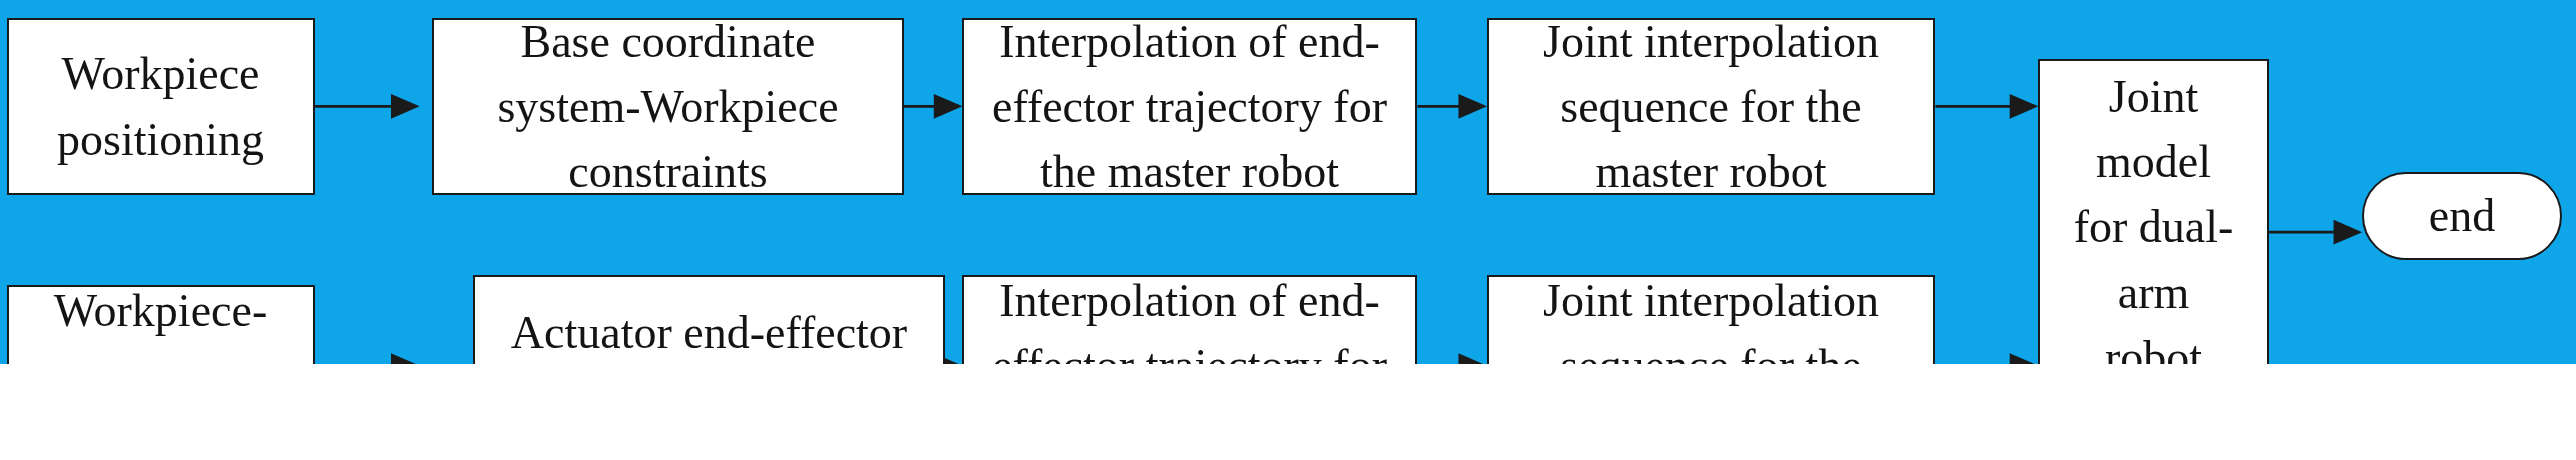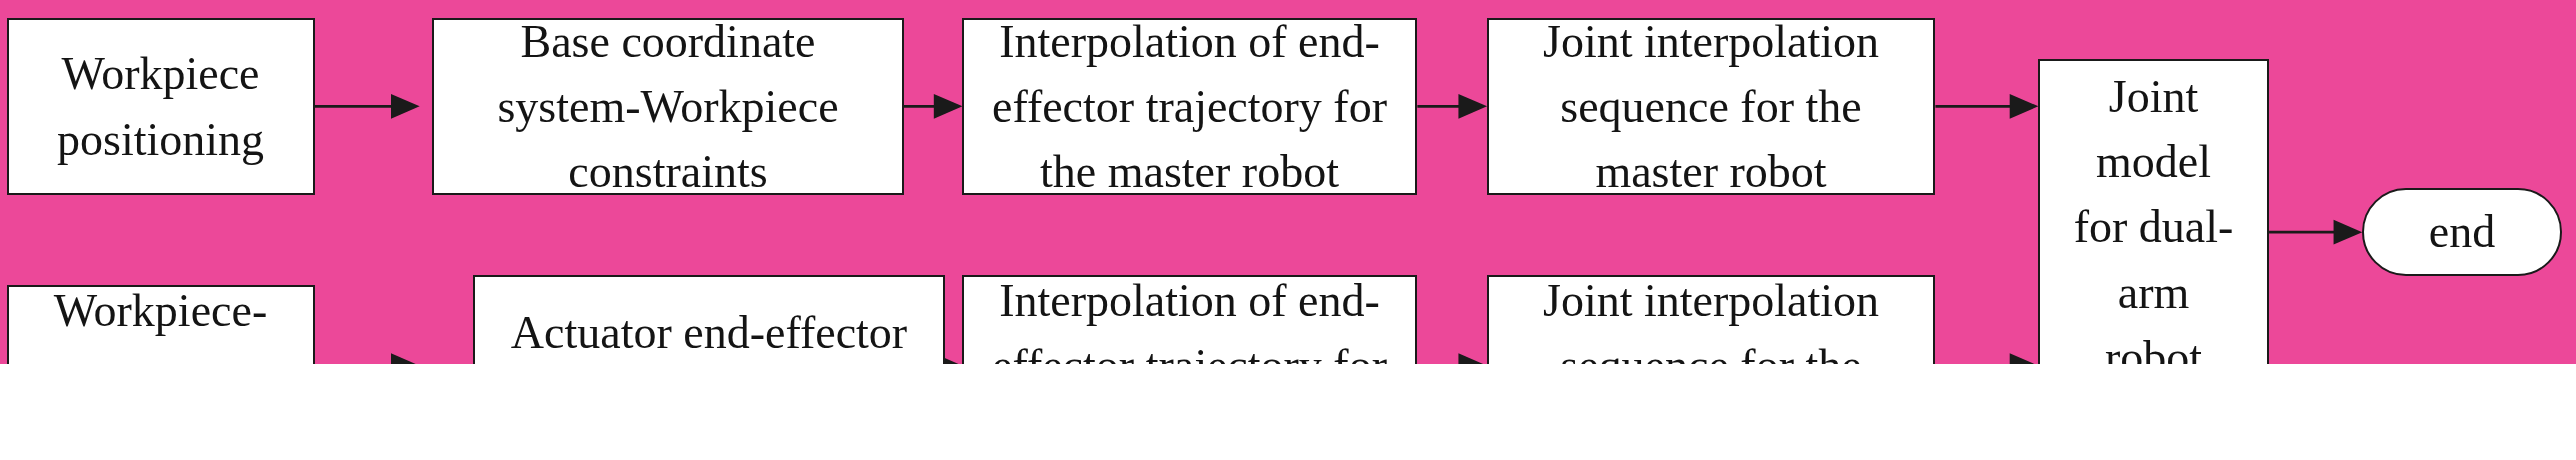--- a/index.html
+++ b/index.html
@@ -4,21 +4,21 @@
 <style>
   html, body {
     margin: 0;
     padding: 0;
     background: #ffffff;
   }
   #canvas {
     position: relative;
     width: 2576px;
     height: 364px;
-    background: #ec4899;
+    background: #0ea5e9;
     font-family: "Liberation Serif", "DejaVu Serif", serif;
     color: #141414;
     overflow: hidden;
   }
   .node {
     position: absolute;
     box-sizing: border-box;
     background: #ffffff;
     border: 2.6px solid #1a1a1a;
     display: flex;
@@ -32,21 +32,21 @@
   .terminator {
     border-radius: 44px;
     border-width: 2px;
   }
   
   #n-workpiece-positioning          { left: 6.5px;   top: 18px;  width: 308px; height: 177px; }
   #n-base-coordinate-constraints    { left: 432px;  top: 18px;  width: 472px; height: 177px; }
   #n-interp-master                  { left: 962px; top: 18px;  width: 455px; height: 177px; }
   #n-joint-interp-master            { left: 1487px; top: 18px;  width: 448px; height: 177px; }
   #n-motion-model                   { left: 2038px; top: 59px;  width: 231px; height: 336px; }
-  #n-end                            { left: 2362px; top: 188px; width: 200px; height: 88px; text-align: right; }
+  #n-end                            { left: 2362px; top: 172px; width: 200px; height: 88px; text-align: right; }
   #n-workpiece-actuator-constraints { left: 6.5px;   top: 275px; width: 308px; height: 181px; margin-top: 10px; }
   #n-actuator-end-effector-position { left: 428px;  top: 275px; width: 472px; height: 181px; margin-left: 45px; }
   #n-interp-slave                   { left: 962px; top: 275px; width: 455px; height: 181px; }
   #n-joint-interp-slave             { left: 1487px; top: 275px; width: 448px; height: 181px; }
   #arrows {
     position: absolute;
     left: 0; top: 0;
     width: 2576px;
     height: 461px;
     pointer-events: none;

